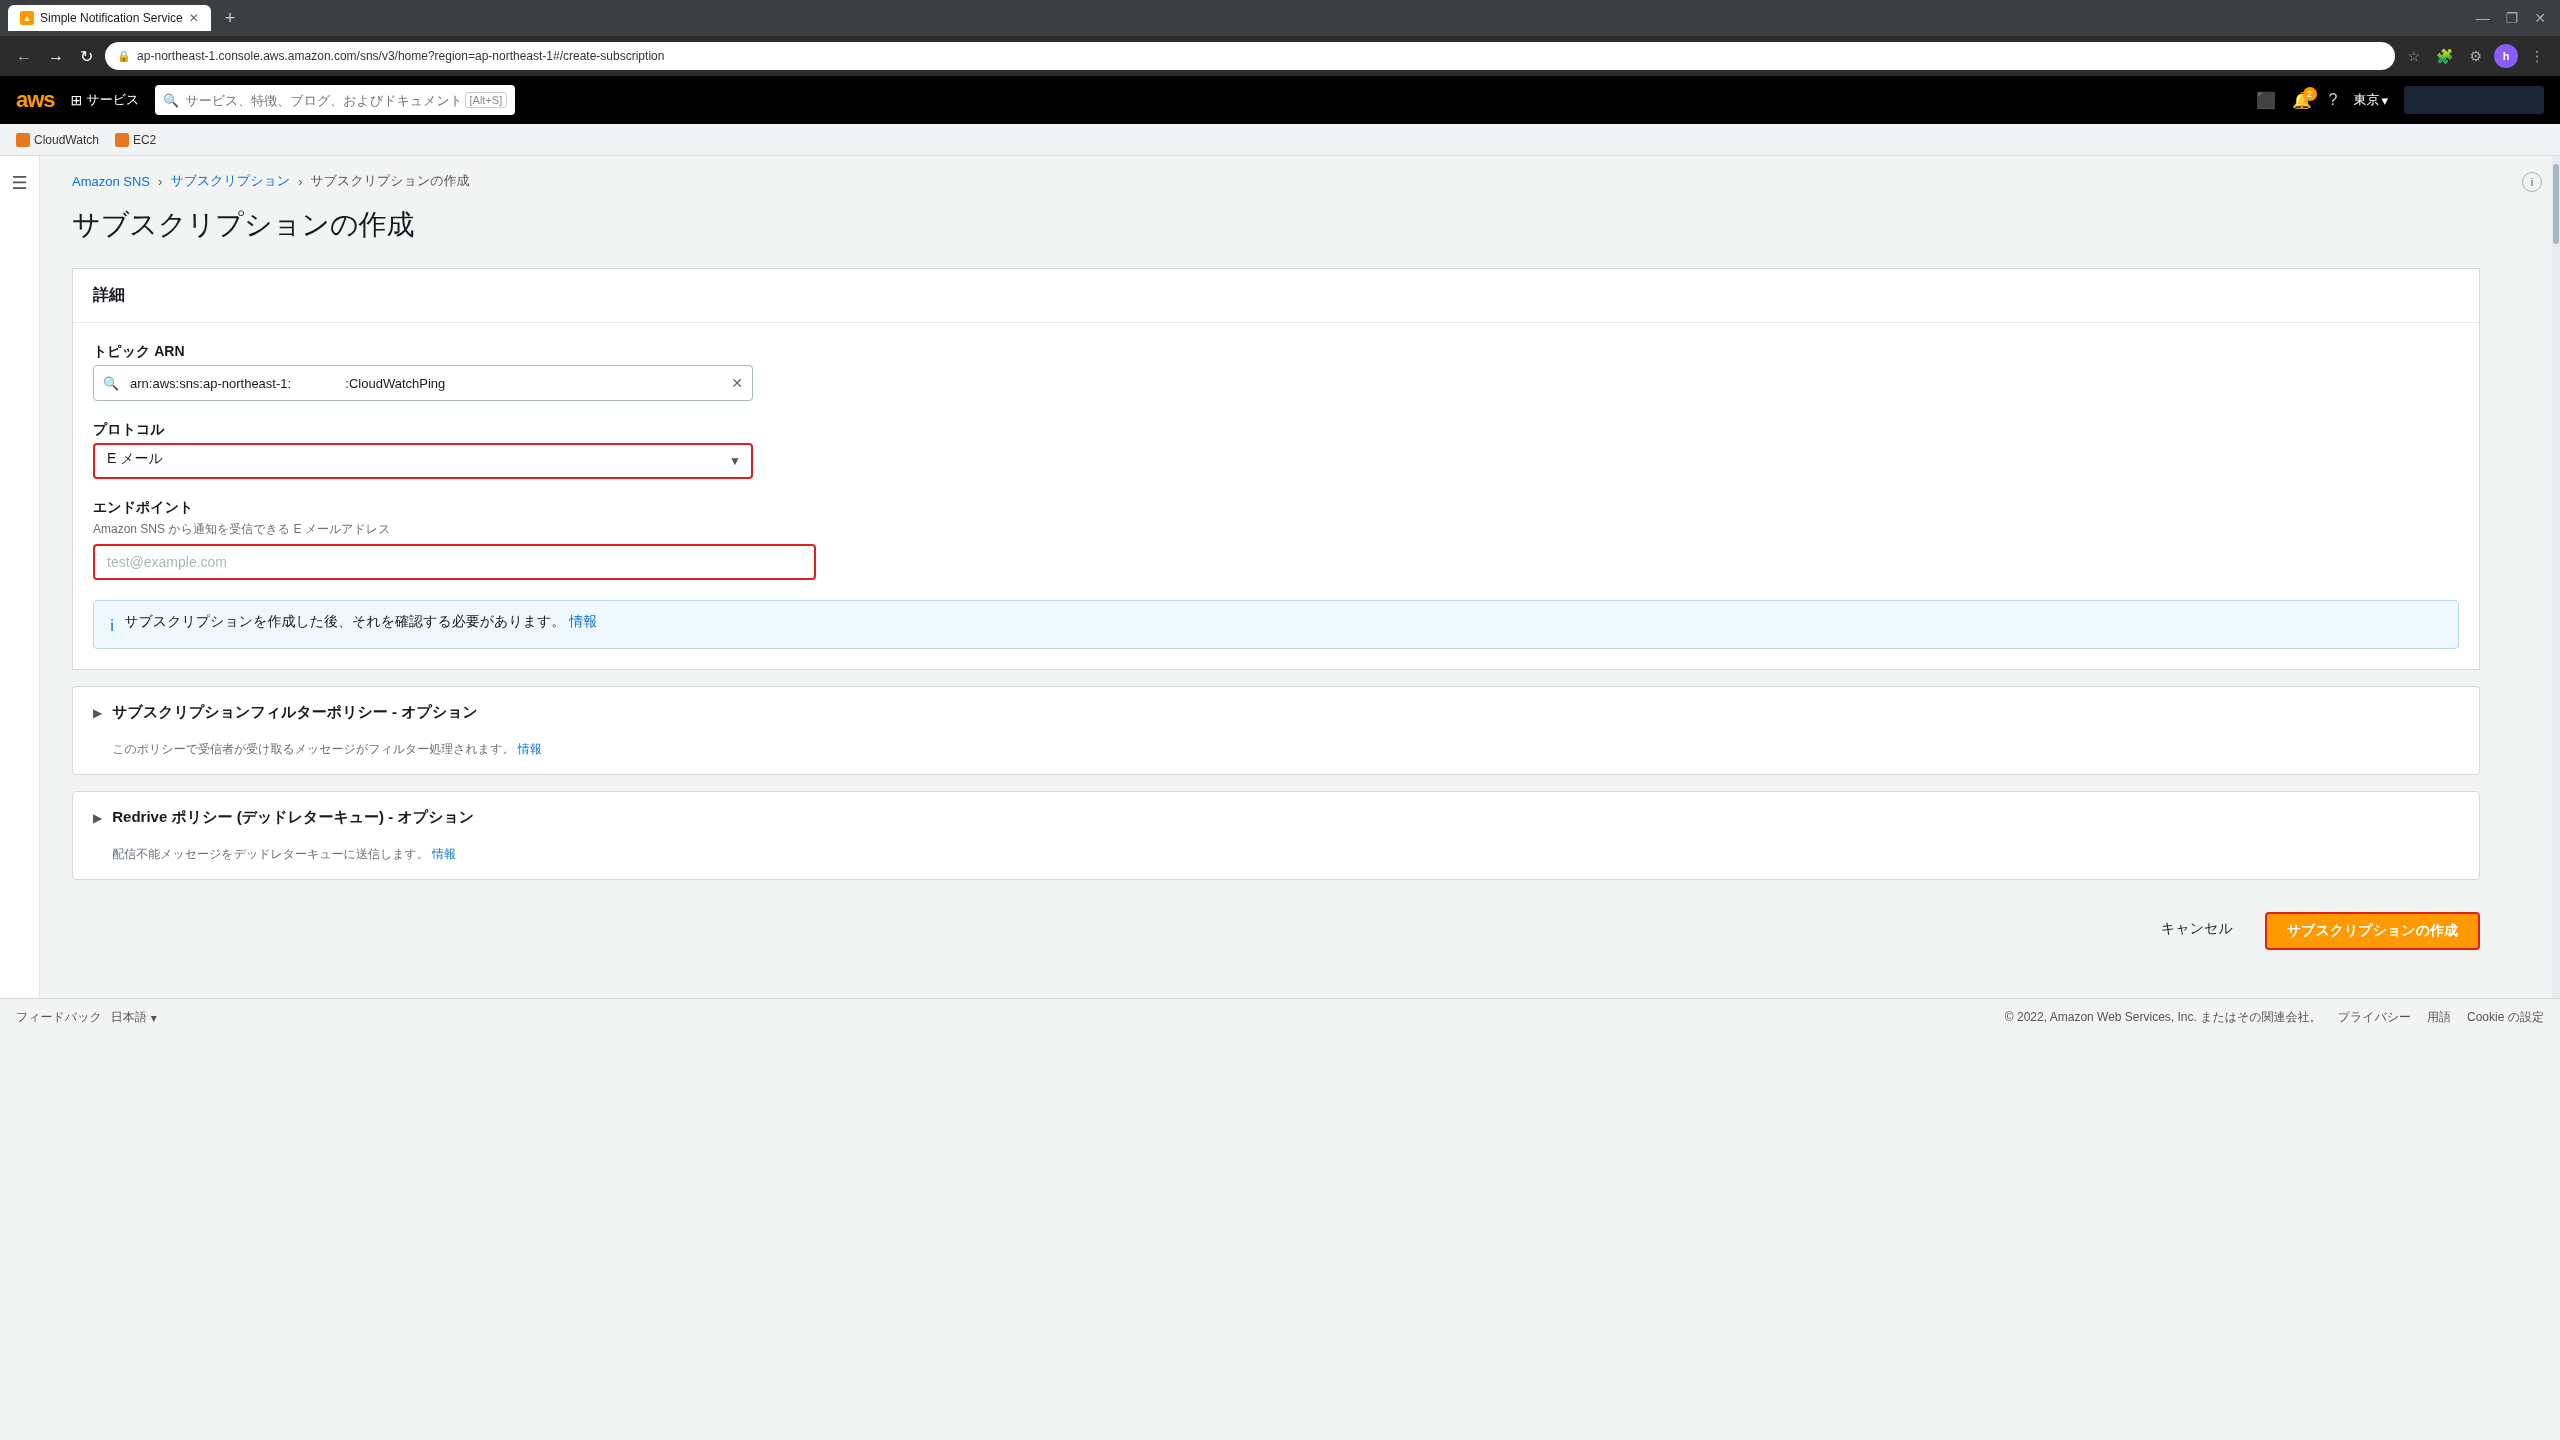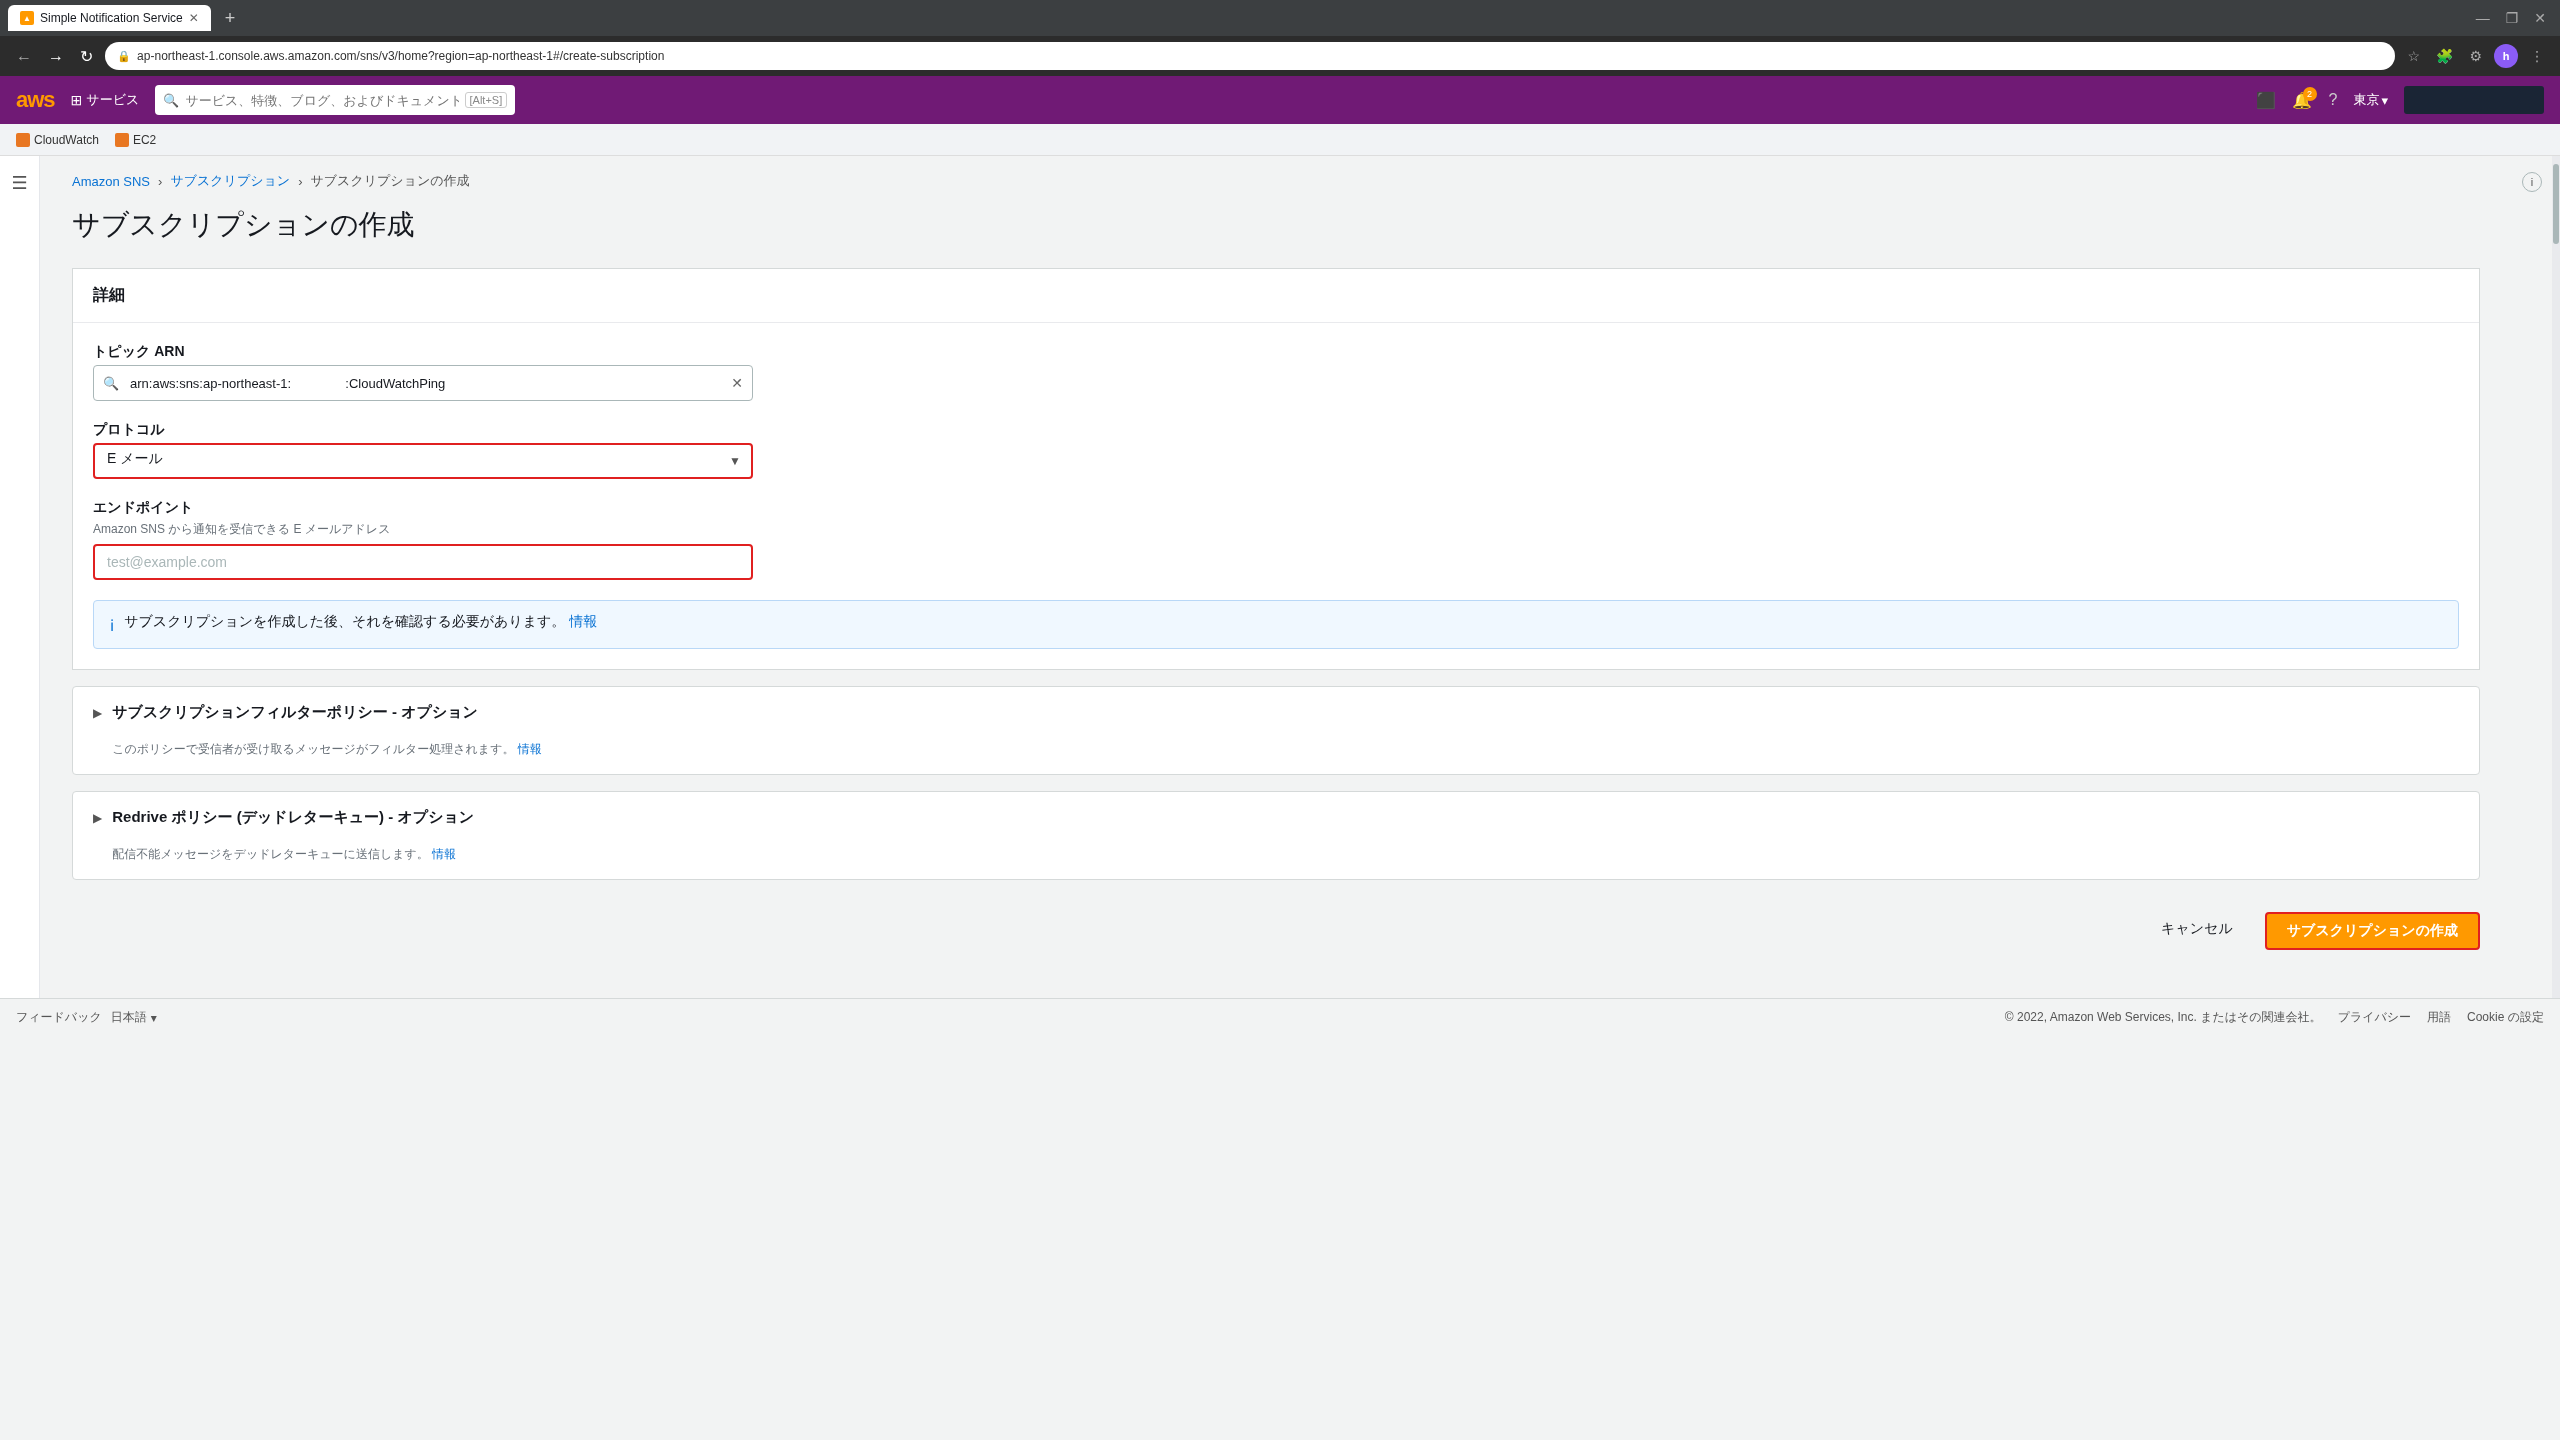--- a/index.html
+++ b/index.html
@@ -87,21 +87,21 @@
       width: 24px; height: 24px;
       background: #8b5cf6;
       border-radius: 50%;
       display: flex; align-items: center; justify-content: center;
       color: #fff; font-size: 11px; font-weight: bold;
       cursor: pointer;
     }
 
     
     .aws-nav {
-      background: #701a75;
+      background: #000000;
       height: 48px;
       display: flex;
       align-items: center;
       padding: 0 16px;
       gap: 16px;
     }
     .aws-logo {
       color: #ff9900;
       font-size: 22px;
       font-weight: bold;
@@ -296,21 +296,21 @@
       color: #16191f;
     }
     .protocol-arrow {
       position: absolute;
       right: 12px; top: 50%;
       transform: translateY(-50%);
       color: #555; font-size: 12px; pointer-events: none;
     }
 
     .endpoint-input-wrapper {
-      width: 660px;
+      width: 723px;
     }
     .endpoint-input {
       width: 100%;
       height: 36px;
       border: 2px solid #e02020;
       border-radius: 4px;
       padding: 0 12px;
       font-size: 14px;
       outline: none;
       color: #16191f;

